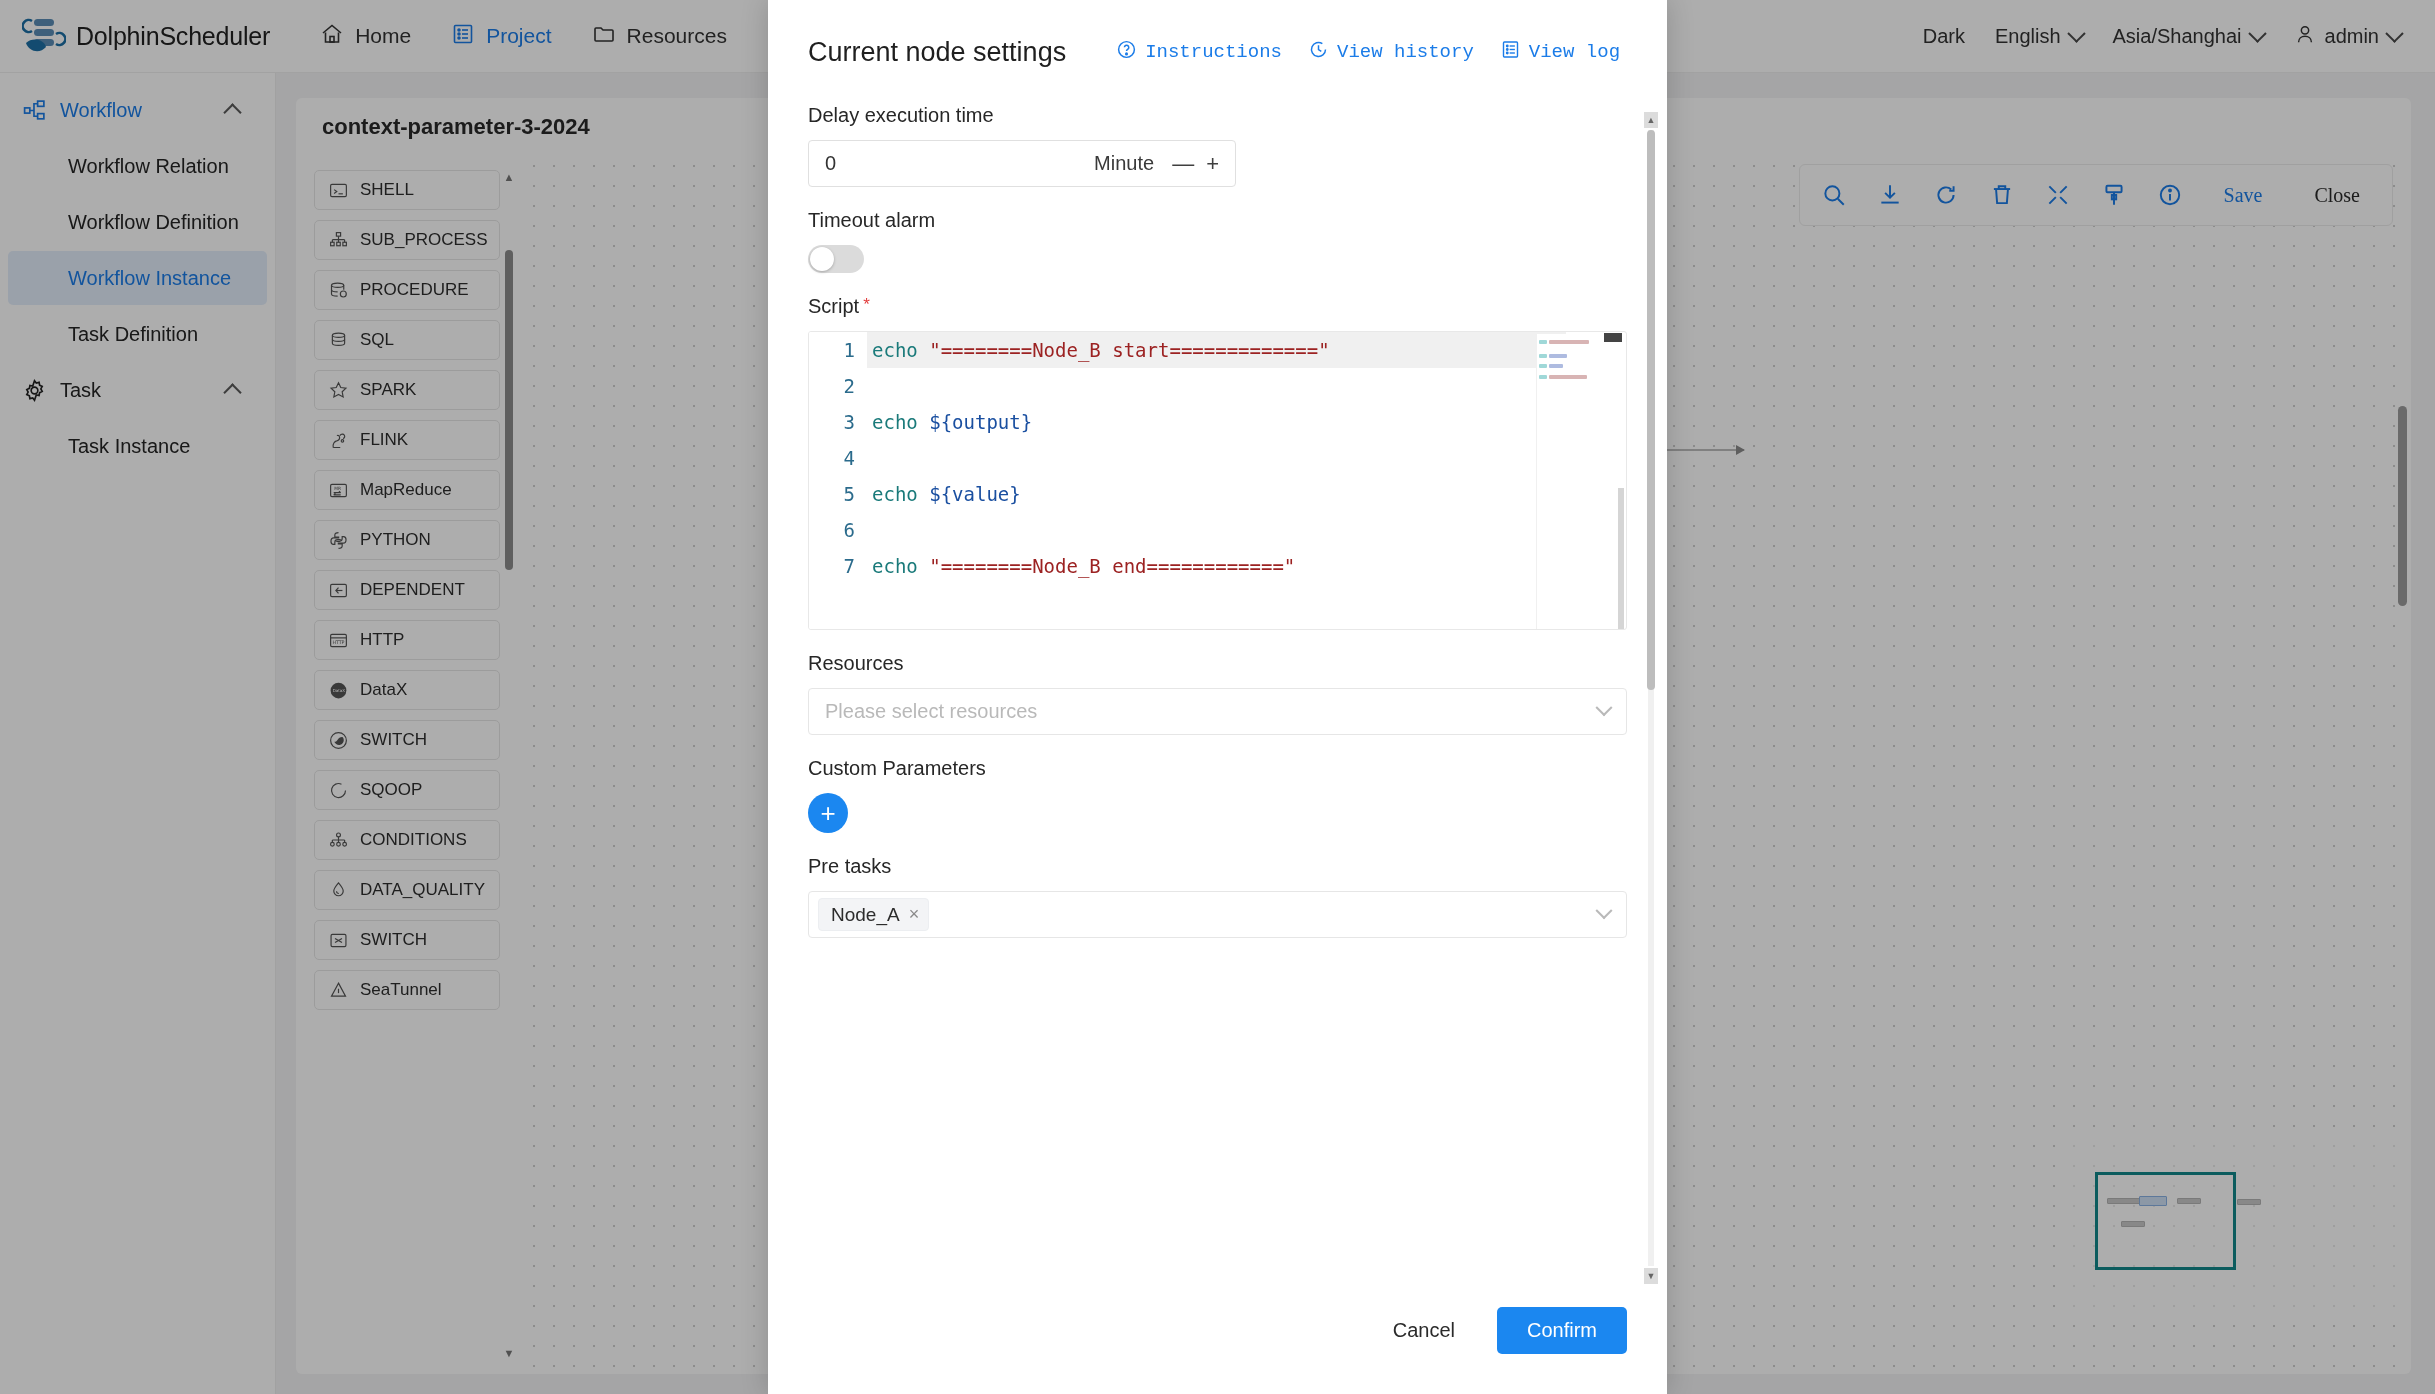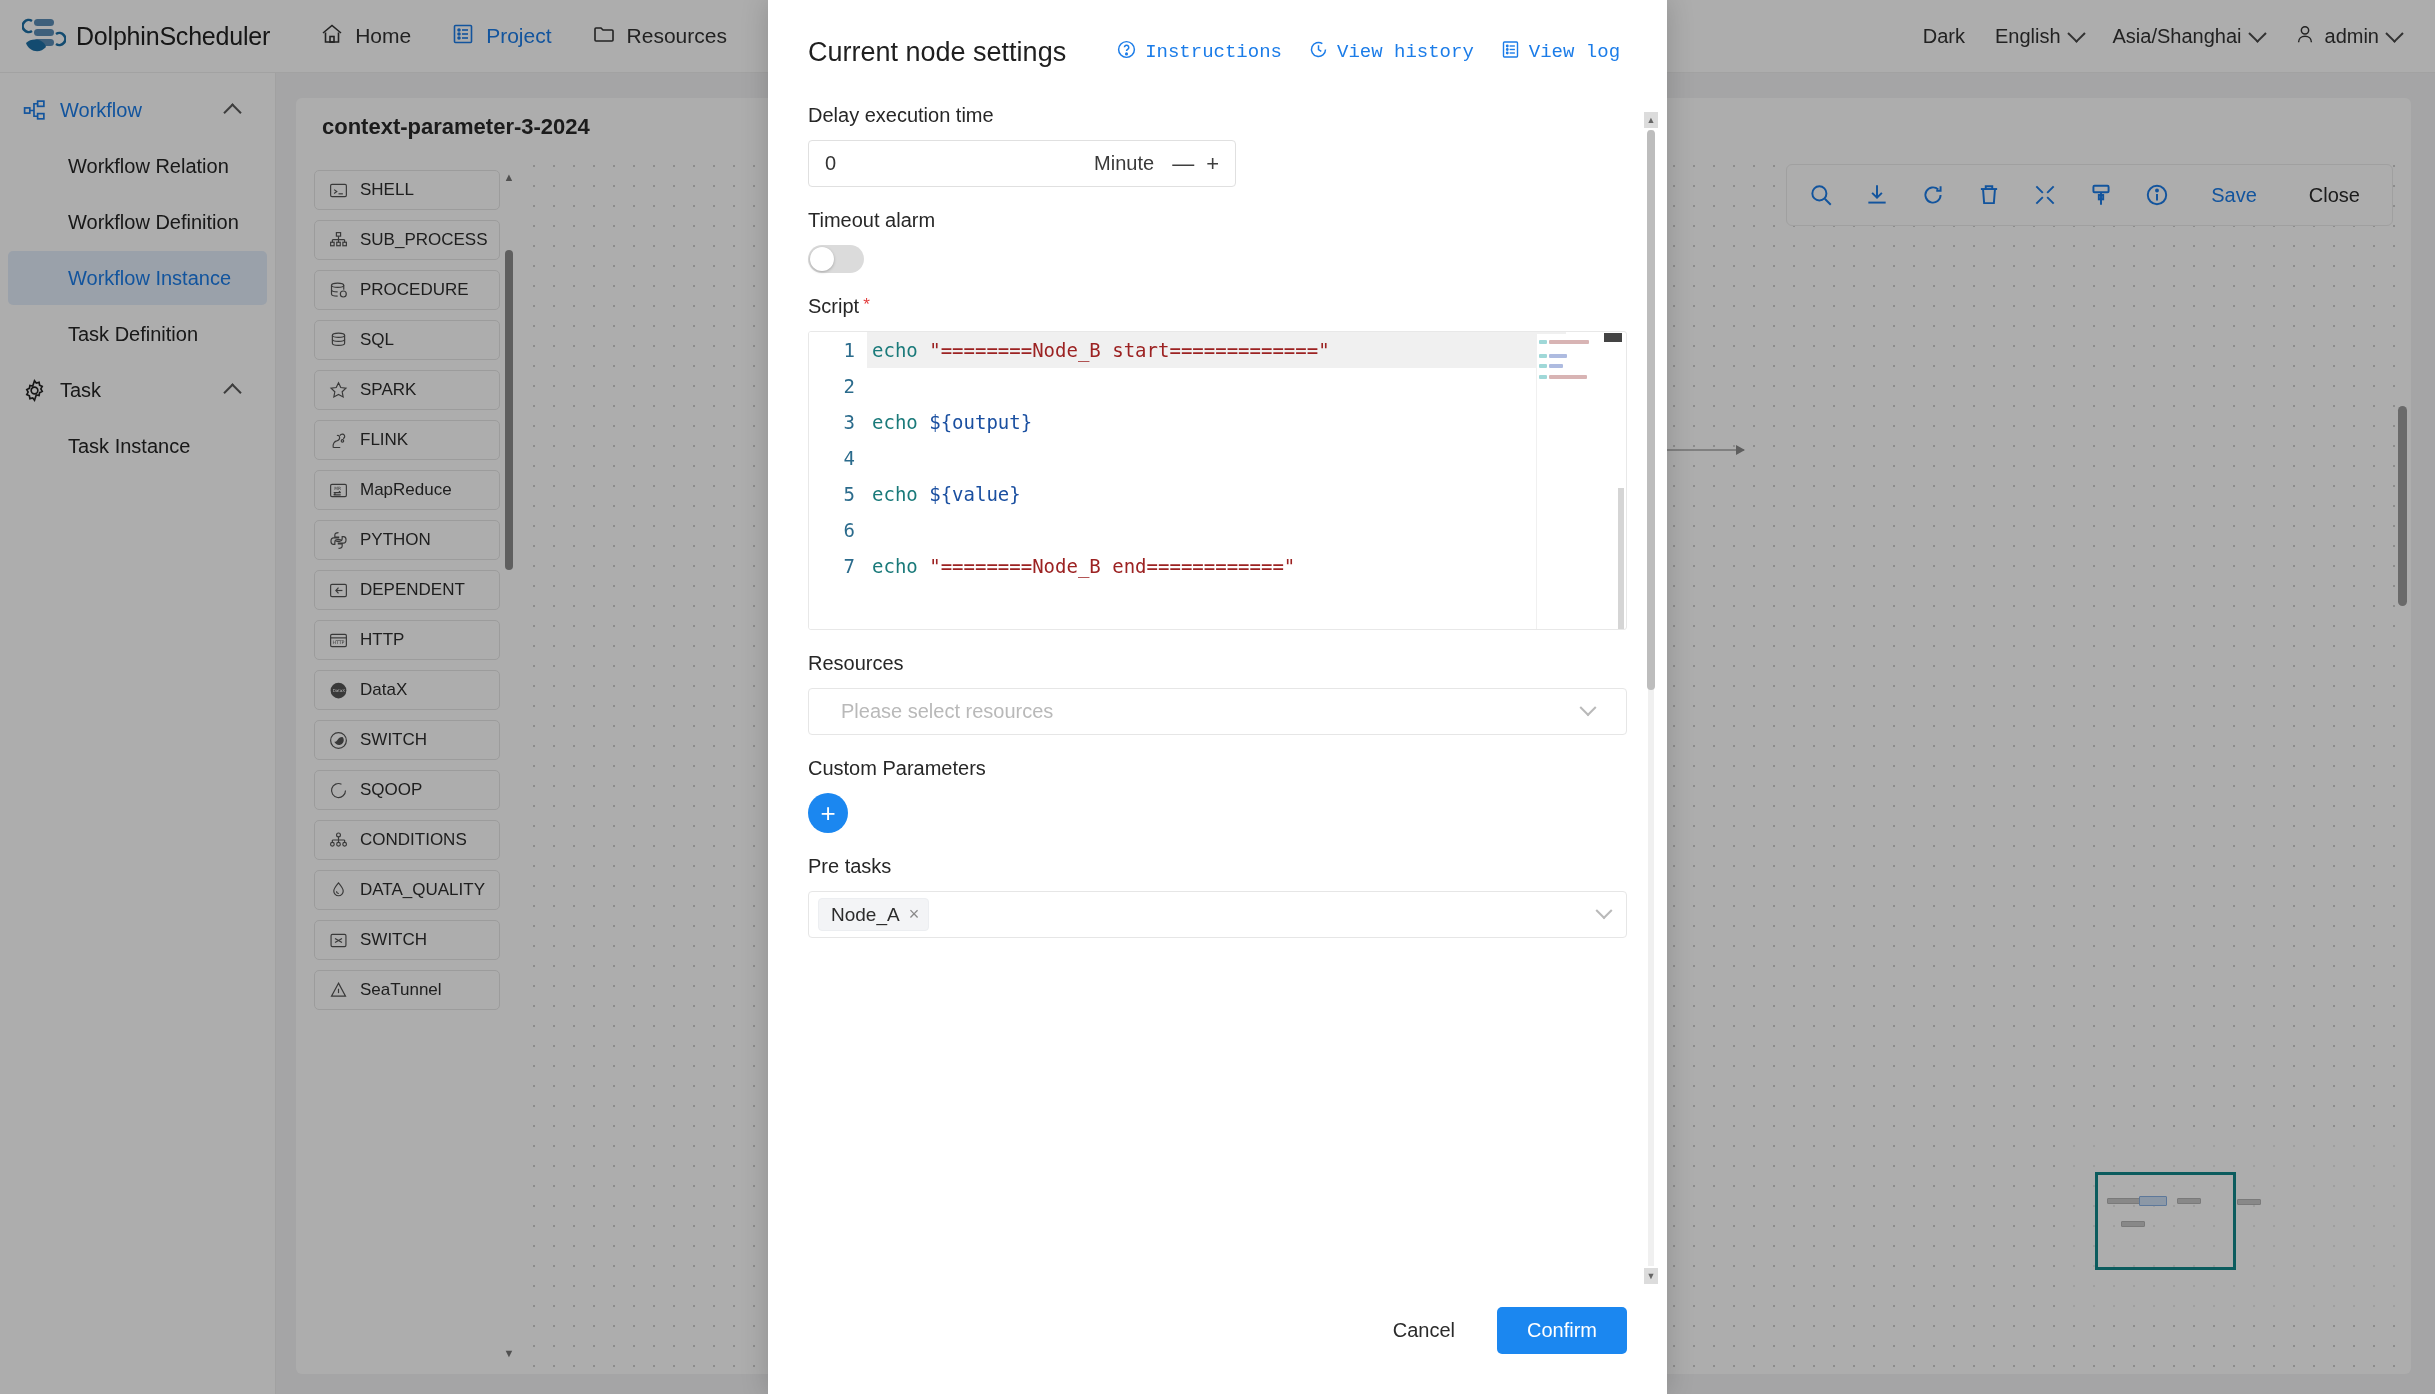--- a/index.html
+++ b/index.html
@@ -53,21 +53,21 @@
 
   
   .content { position:absolute; top:73px; left:276px; right:0; bottom:0; background:#f4f4f5; padding:20px 22px; }
   .card { position:absolute; top:25px; left:20px; right:24px; bottom:20px; background:#fff; border-radius:6px; }
   .card-head { height:58px; display:flex; align-items:center; padding:0 26px; font-size:22px; font-weight:bold; color:#2a2a2a; }
 
   .dag-wrap { position:absolute; top:58px; left:0; right:0; bottom:0; }
   .dag-toolbar { position:absolute; top:8px; right:18px; height:62px; display:flex; align-items:center; gap:8px;
                  border:1px solid #ececec; border-radius:6px; padding:0 10px; background:#fff;}
   .tb-btn { width:48px; height:48px; border-radius:50%; display:flex; align-items:center; justify-content:center; cursor:pointer; color:#1b7ce8; }
-  .tb-text { height:44px; padding:0 22px; border-radius:6px; display:flex; align-items:center; font-size:20px; cursor:pointer; }
+  .tb-text { height:44px; padding:0 22px; border-radius:6px; display:flex; align-items:center; font-size:20px; cursor:pointer;font-family:Liberation Serif, serif; }
   .tb-save { color:#1b7ce8; }
   .tb-close { color:#2a2a2a; }
 
   
   .palette { position:absolute; left:18px; top:14px; width:200px; bottom:14px; overflow:hidden; }
   .palette-inner { padding-right:14px; }
   .ptask {
     height:40px; border:1px solid #e6e6e6; border-radius:5px; margin-bottom:10px;
     display:flex; align-items:center; gap:11px; padding:0 12px; font-size:17px; color:#2f2f2f; background:#fff; cursor:pointer;
   }
@@ -144,21 +144,21 @@
   .str { color:#9c2222; }
   .var { color:#1a4fa0; }
   .ed-mini { position:absolute; right:28px; top:2px; width:62px; bottom:0; background:#fff; border-left:1px solid #f0f0f0;}
   .mini-l { position:absolute; height:4px; border-radius:1px; }
   .ed-vbar { position:absolute; right:0; top:0; width:26px; bottom:0; }
   .ed-vthumb { position:absolute; right:4px; top:1px; width:18px; height:9px; background:#444; }
   .ed-vthumb2 { position:absolute; right:2px; top:156px; width:6px; height:146px; background:#d5d5d5; }
 
   .select-box {
     width:100%; height:47px; border:1px solid #e6e6e6; border-radius:4px;
-    display:flex; align-items:center; padding:0 32px; font-size:20px; color:#b9b9b9; cursor:pointer;
+    display:flex; align-items:center; padding:0 16px; font-size:20px; color:#b9b9b9; cursor:pointer;
   }
   .select-box .dd { margin-left:auto; width:12px; height:12px; border-right:2px solid #b9b9b9; border-bottom:2px solid #b9b9b9; transform:rotate(45deg) translate(-3px,-3px); }
 
   .plus-btn { width:40px; height:40px; border-radius:50%; background:#1b87f0; color:#fff; display:flex; align-items:center; justify-content:center; font-size:26px; cursor:pointer; line-height:1;}
 
   .tag-field { width:100%; min-height:47px; border:1px solid #e6e6e6; border-radius:4px; display:flex; align-items:center; padding:0 16px 0 9px; }
   .tag { background:#f3f4f6; border:1px solid #eceef1; border-radius:4px; height:33px; display:flex; align-items:center; gap:9px; padding:0 9px 0 12px; font-size:19px; color:#2c2c2c; }
   .tag .x { color:#8a8a8a; font-size:18px; cursor:pointer; }
   .tag-field .dd { margin-left:auto; width:12px; height:12px; border-right:2px solid #b9b9b9; border-bottom:2px solid #b9b9b9; transform:rotate(45deg) translate(-3px,-3px); }
 

